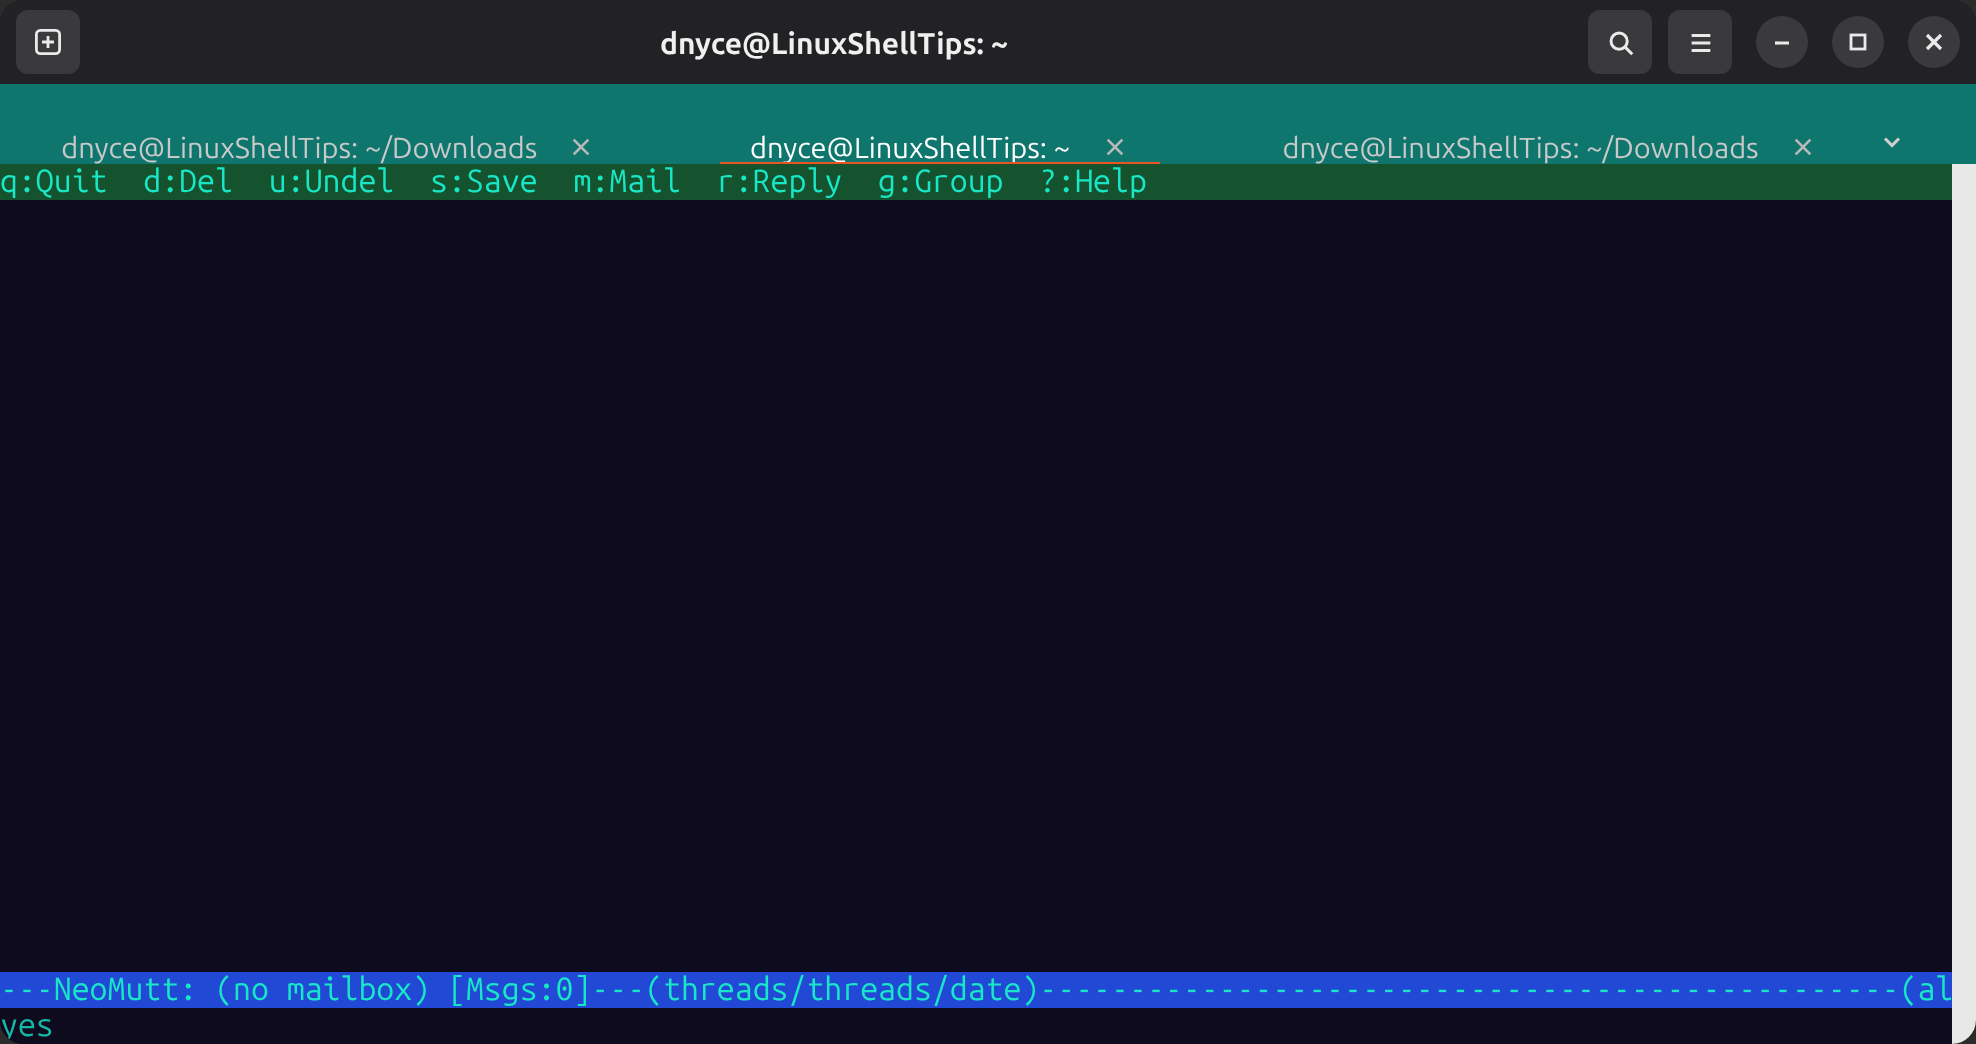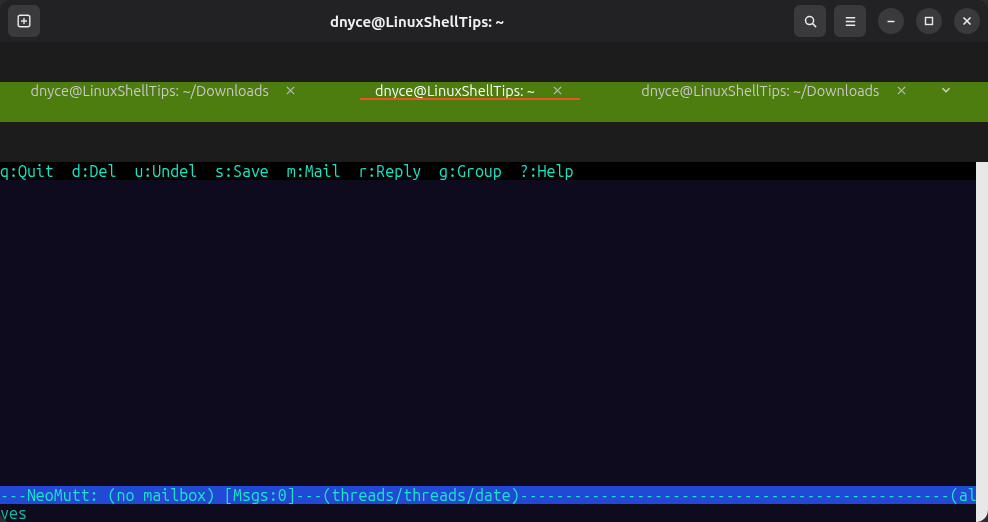--- a/index.html
+++ b/index.html
@@ -5,21 +5,20 @@
   * { box-sizing: border-box; margin: 0; padding: 0; }
   html, body { width: 988px; height: 522px; overflow: hidden; font-family: "Ubuntu", "DejaVu Sans", sans-serif; }
   body { background: #2b2b2b; }
 
   .window {
     width: 988px; height: 522px;
     background: #1c1c1c;
     border-radius: 12px;
     display: flex; flex-direction: column;
     overflow: hidden;
-    gap: 40px;
   }
 
   
   .titlebar {
     height: 42px;
     background: #222225;
     display: flex; align-items: center;
     padding: 0 8px;
     gap: 8px;
     color: #efefef;
@@ -40,22 +39,22 @@
     display:flex; align-items:center; justify-content:center;
     color: #eaeaea;
     cursor: pointer;
     margin-left: 4px;
   }
   .circlebtn svg, .squarebtn svg { display:block; }
 
   
   .tabbar {
     height: 40px;
-    background: #4d7c0f;
-    display:flex; align-items:flex-start;
+    background: #0f766e;
+    display:flex; align-items:flex-end;
     padding: 0 24px 0 12px;
     color: #d4d4d4;
   }
   .tab {
     flex: 1 1 0;
     display:flex; align-items:center; justify-content:center;
     gap: 14px;
     font-size: 14.5px;
     color: #c9c9c9;
     position: relative;
@@ -85,21 +84,21 @@
     display:flex; flex-direction:column;
     font-family: "Ubuntu Mono","DejaVu Sans Mono","Menlo",monospace;
     font-size: 16px;
     line-height: 18px;
   }
   .term-row {
     white-space: pre;
     padding: 0;
   }
   .menubar {
-    background: #000000;
+    background: #14532d;
     color: #19e6c6;
     height: 18px;
     overflow:hidden;
   }
   .term-body {
     flex:1;
     background: #0f0b1f;
   }
   .statusbar {
     background: #2149d6;

